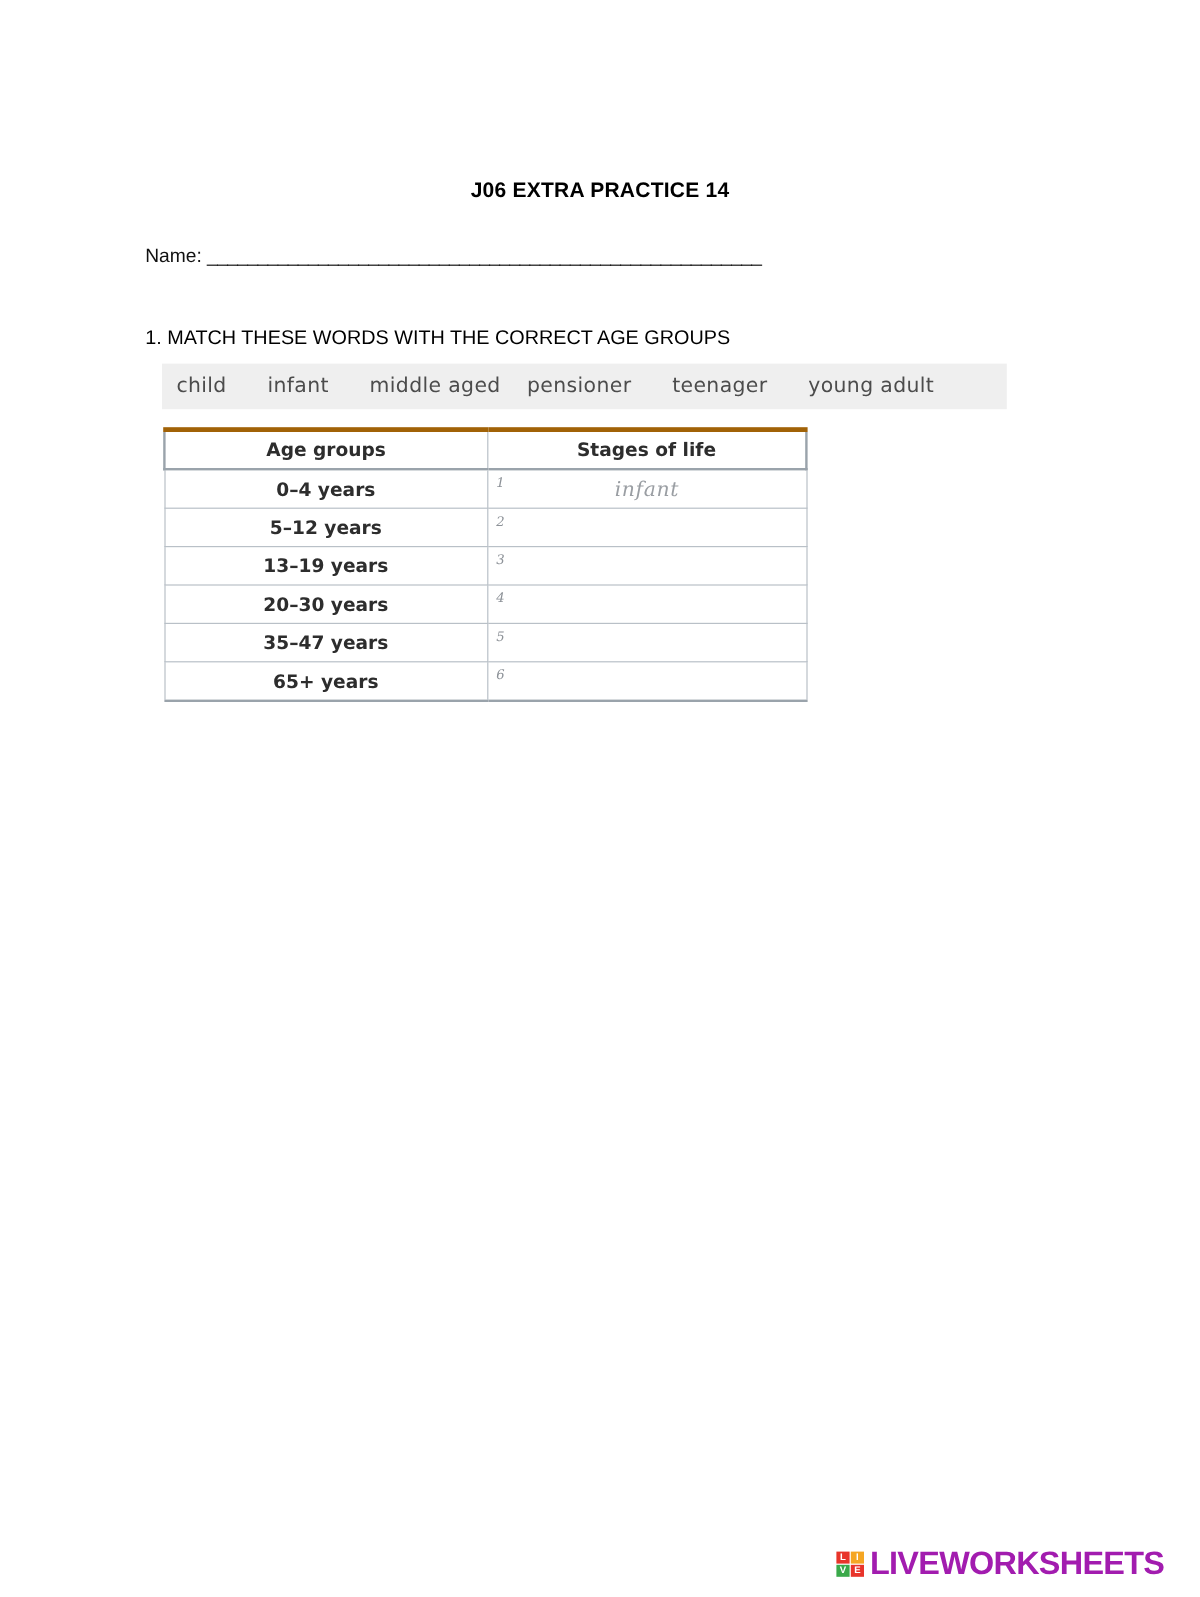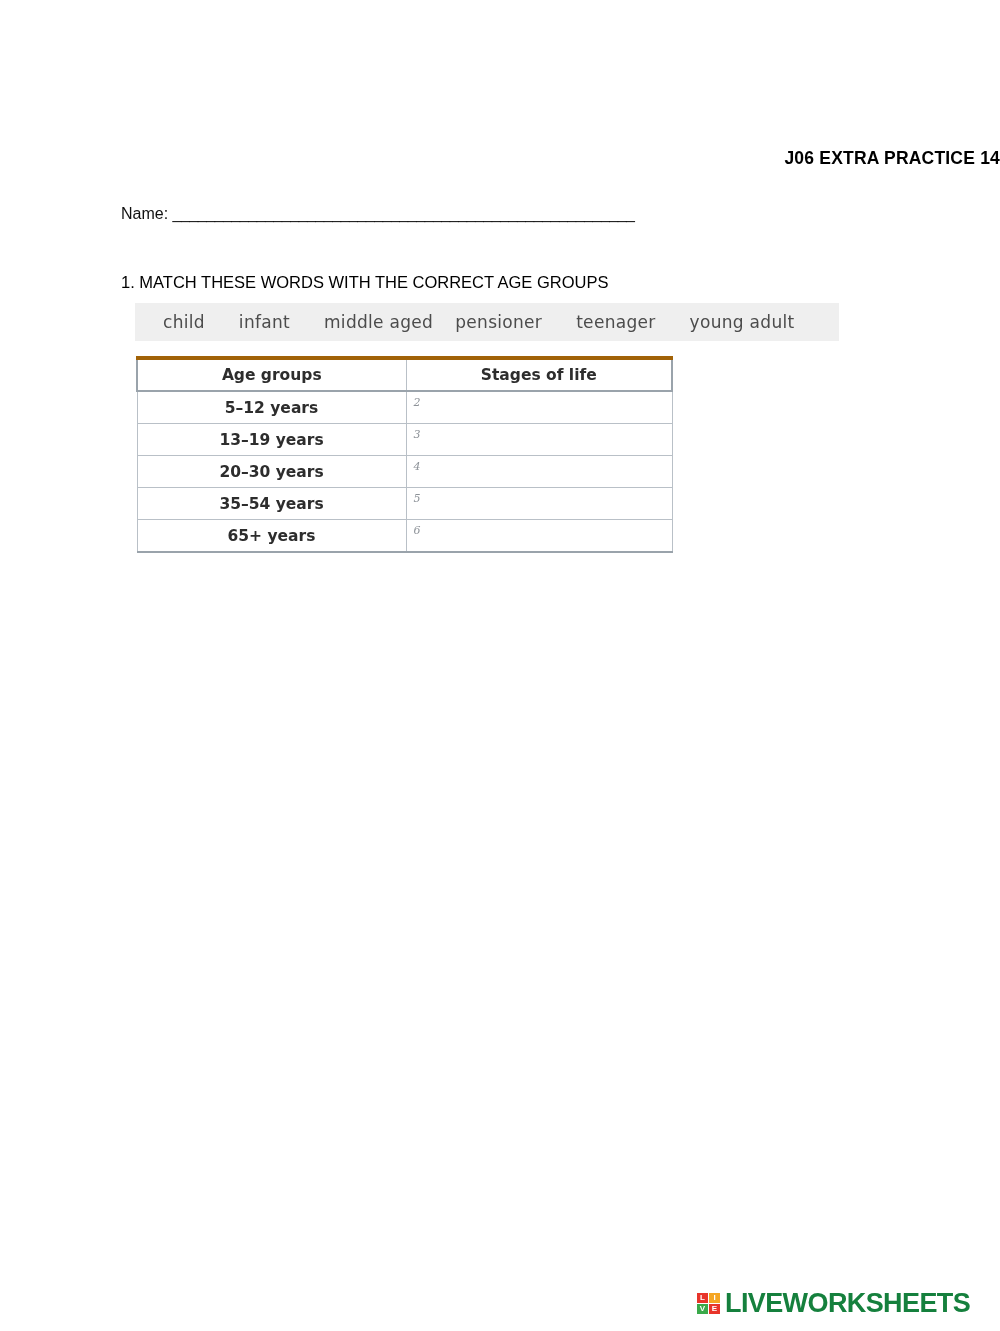--- a/index.html
+++ b/index.html
@@ -20,21 +20,21 @@
     position: relative;
     width: 1000px;
     height: 1331px;
   }
 
   .doc-title {
     position: absolute;
     top: 148px;
     left: 0;
     width: 1000px;
-    text-align: right;
+    text-align: center;
     font-size: 17.5px;
     font-weight: bold;
     letter-spacing: 0.2px;
   }
 
   .name-line {
     position: absolute;
     top: 205px;
     left: 121px;
     font-size: 16px;
@@ -59,21 +59,21 @@
   .word-bank {
     position: absolute;
     top: 303px;
     left: 135px;
     width: 704px;
     height: 38px;
     background: #efefef;
     display: flex;
     align-items: center;
     gap: 0;
-    padding: 0 28px;
+    padding: 0 12px;
     box-sizing: border-box;
   }
   .word-bank span {
     font-family: "DejaVu Sans", sans-serif;
     font-size: 17px;
     color: #4c4c4c;
     white-space: nowrap;
     letter-spacing: 0.3px;
   }
   .wb-0 { margin-right: 34px; }
@@ -172,21 +172,21 @@
     line-height: 1;
   }
   .sq-l { background: #e8342a; }
   .sq-i { background: #f5a623; }
   .sq-v { background: #3aa94a; }
   .sq-e { background: #e8342a; }
   .logo-text {
     font-family: "Liberation Sans", sans-serif;
     font-size: 27px;
     font-weight: bold;
-    color: #15803d;
+    color: #a21caf;
     letter-spacing: -0.6px;
     text-align: center;
   }
 </style>
 </head>
 <body>
 
 <div class="page">
 
   <div class="doc-title">J06 EXTRA PRACTICE 14</div>
@@ -213,20 +213,27 @@
       <col class="col-stage">
     </colgroup>
     <thead>
       <tr>
         <th class="col-left">Age groups</th>
         <th class="col-right">Stages of life</th>
       </tr>
     </thead>
     <tbody>
       <tr>
+        <td class="age-cell">0–4 years</td>
+        <td class="stage-cell">
+          <span class="row-num">1</span>
+          <span class="answer">infant</span>
+        </td>
+      </tr>
+      <tr>
         <td class="age-cell">5–12 years</td>
         <td class="stage-cell">
           <span class="row-num">2</span>
           <span class="answer"></span>
         </td>
       </tr>
       <tr>
         <td class="age-cell">13–19 years</td>
         <td class="stage-cell">
           <span class="row-num">3</span>
@@ -234,21 +241,21 @@
         </td>
       </tr>
       <tr>
         <td class="age-cell">20–30 years</td>
         <td class="stage-cell">
           <span class="row-num">4</span>
           <span class="answer"></span>
         </td>
       </tr>
       <tr>
-        <td class="age-cell">35–54 years</td>
+        <td class="age-cell">35–47 years</td>
         <td class="stage-cell">
           <span class="row-num">5</span>
           <span class="answer"></span>
         </td>
       </tr>
       <tr class="last-row">
         <td class="age-cell">65+ years</td>
         <td class="stage-cell">
           <span class="row-num">6</span>
           <span class="answer"></span>

